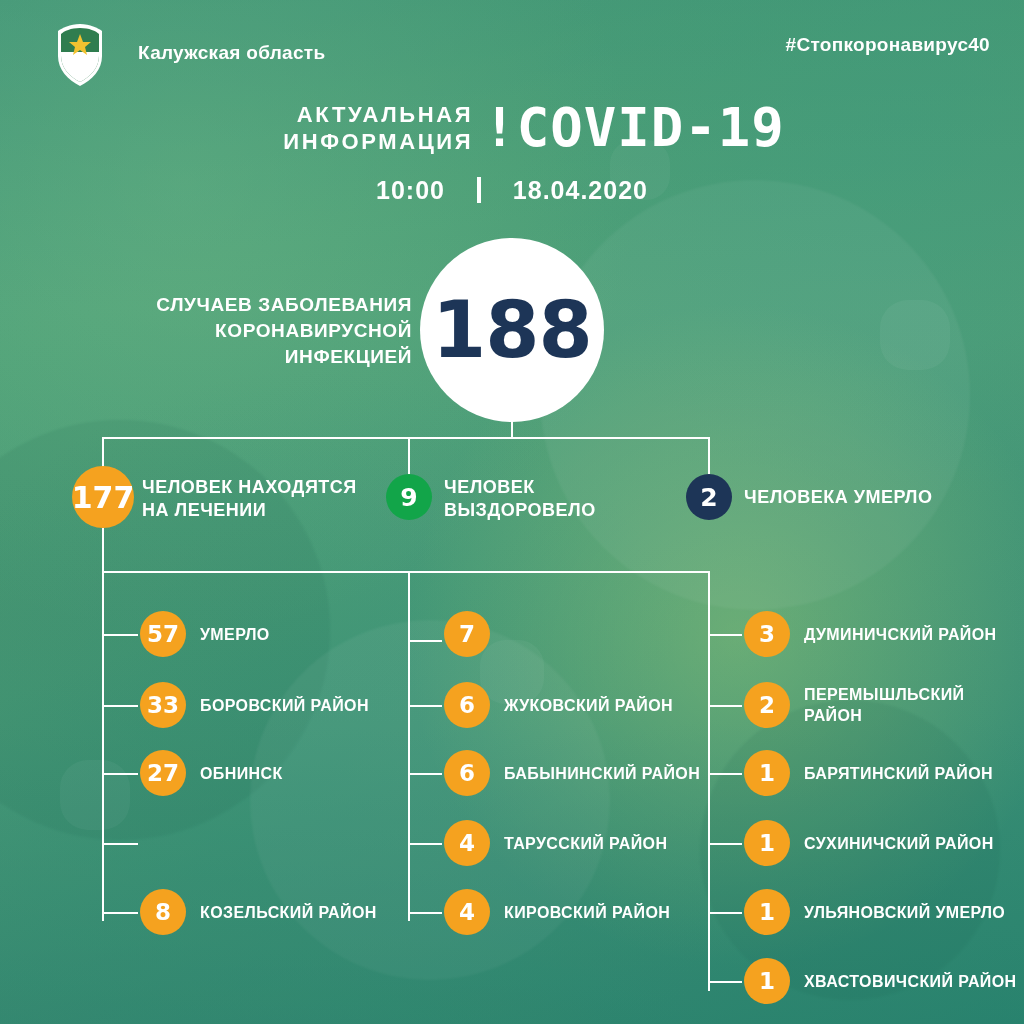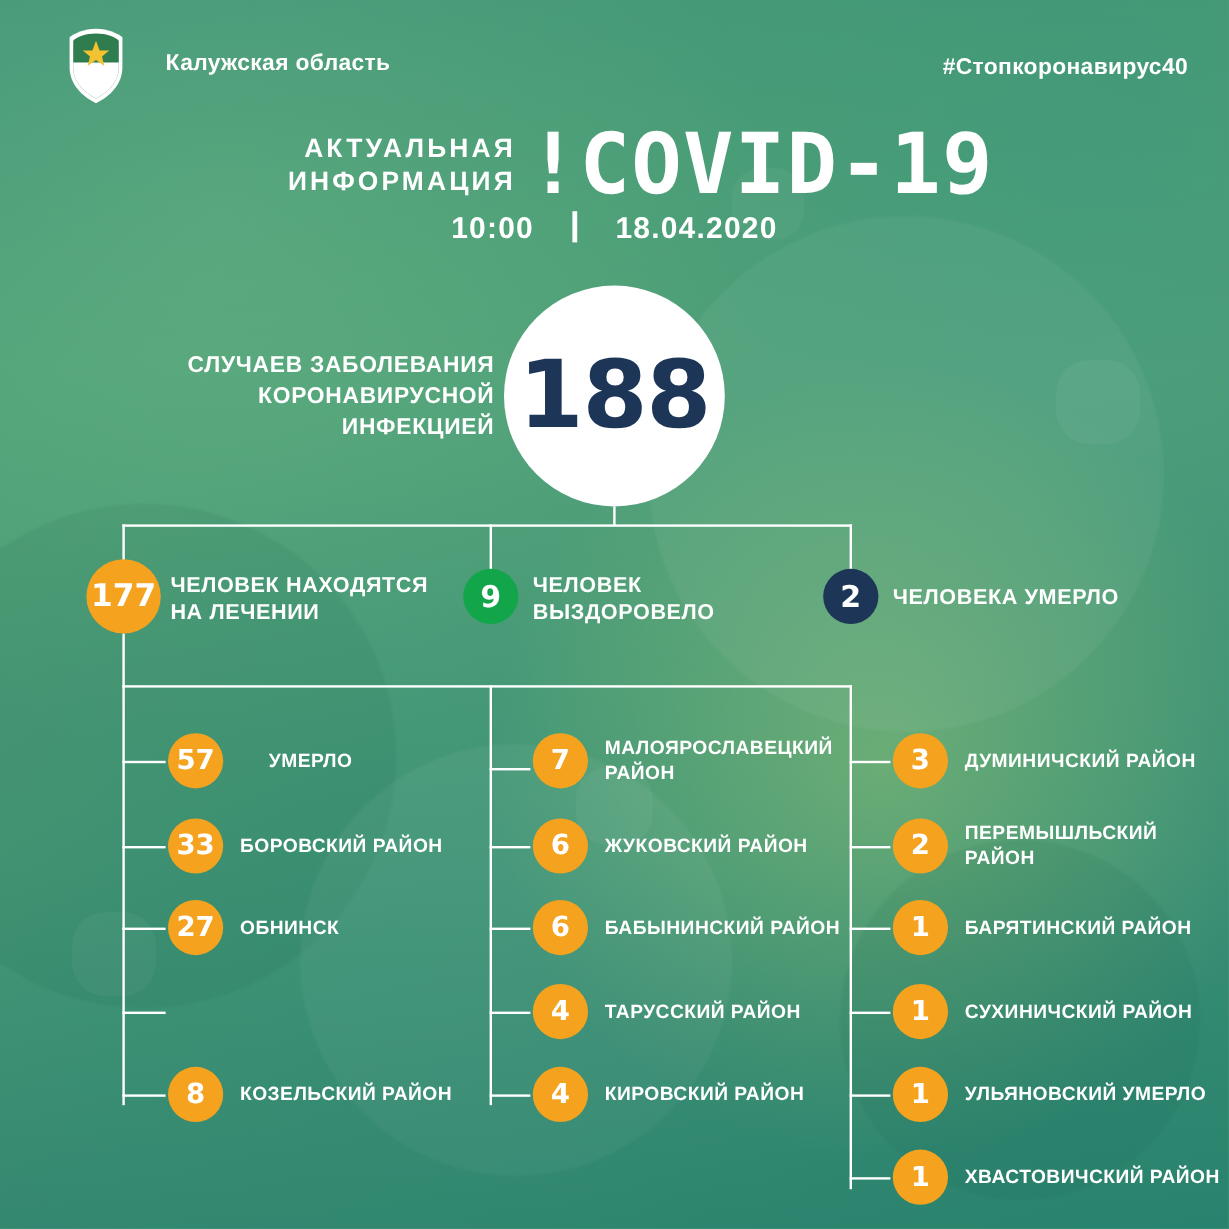--- a/index.html
+++ b/index.html
@@ -69,21 +69,21 @@
     left: 138px;
     top: 24px;
     color: #ffffff;
     font-size: 19px;
     font-weight: bold;
     letter-spacing: 0.3px;
   }
   .hashtag {
     position: absolute;
     right: 34px;
-    top: 28px;
+    top: 16px;
     color: #ffffff;
     font-size: 19px;
     font-weight: bold;
     letter-spacing: 0.3px;
   }
   
   .title-row {
     position: absolute;
     top: 96px;
     left: 0;
@@ -103,21 +103,21 @@
     font-size: 22px;
     font-weight: bold;
     letter-spacing: 2.6px;
     line-height: 27px;
     margin-right: 10px;
   }
   .title-big {
     display: inline-block;
     vertical-align: middle;
     color: #ffffff;
-    font-size: 70px;
+    font-size: 54px;
     font-weight: bold;
     letter-spacing: 1px;
     font-family: "DejaVu Sans Mono", monospace;
   }
   .datetime {
     position: absolute;
     top: 176px;
     left: 0;
     right: 0;
     text-align: center;
@@ -183,21 +183,21 @@
     color: #ffffff;
     font-weight: bold;
     font-family: "DejaVu Sans", sans-serif;
   }
   .node-treat {
     left: 72px;
     top: 466px;
     width: 62px;
     height: 62px;
     background: #f5a21f;
-    font-size: 26px;
+    font-size: 30px;
   }
   .node-rec {
     left: 386px;
     top: 474px;
     width: 46px;
     height: 46px;
     background: #12a549;
     font-size: 25px;
   }
   .node-dead {
@@ -345,40 +345,39 @@
     <div class="ln h2" style="left:408px;top:843px;width:34px;"></div>
     <div class="ln h2" style="left:408px;top:912px;width:34px;"></div>
 
     <div class="ln h2" style="left:708px;top:634px;width:34px;"></div>
     <div class="ln h2" style="left:708px;top:705px;width:34px;"></div>
     <div class="ln h2" style="left:708px;top:773px;width:34px;"></div>
     <div class="ln h2" style="left:708px;top:843px;width:34px;"></div>
     <div class="ln h2" style="left:708px;top:912px;width:34px;"></div>
     <div class="ln h2" style="left:708px;top:981px;width:34px;"></div>
 
-    <div class="row" style="left:140px;top:611px;gap:24px;">
+    <div class="row" style="left:140px;top:611px;">
       <div class="bubble">57</div>
       <div class="row-label">УМЕРЛО</div>
     </div>
     <div class="row" style="left:140px;top:682px;">
       <div class="bubble">33</div>
       <div class="row-label">БОРОВСКИЙ РАЙОН</div>
     </div>
     <div class="row" style="left:140px;top:750px;">
       <div class="bubble">27</div>
       <div class="row-label">ОБНИНСК</div>
     </div>
     <div class="row" style="left:140px;top:889px;">
       <div class="bubble">8</div>
       <div class="row-label">КОЗЕЛЬСКИЙ РАЙОН</div>
     </div>
 
     <div class="row" style="left:444px;top:611px;width:264px;">
       <div class="bubble">7</div>
-      <div class="row-label" style="max-width:190px;">МАЛОЯРОСЛАВЕЦКИЙ РАЙОН</div>
     </div>
     <div class="row" style="left:444px;top:682px;">
       <div class="bubble">6</div>
       <div class="row-label">ЖУКОВСКИЙ РАЙОН</div>
     </div>
     <div class="row" style="left:444px;top:750px;">
       <div class="bubble">6</div>
       <div class="row-label">БАБЫНИНСКИЙ РАЙОН</div>
     </div>
     <div class="row" style="left:444px;top:820px;">

